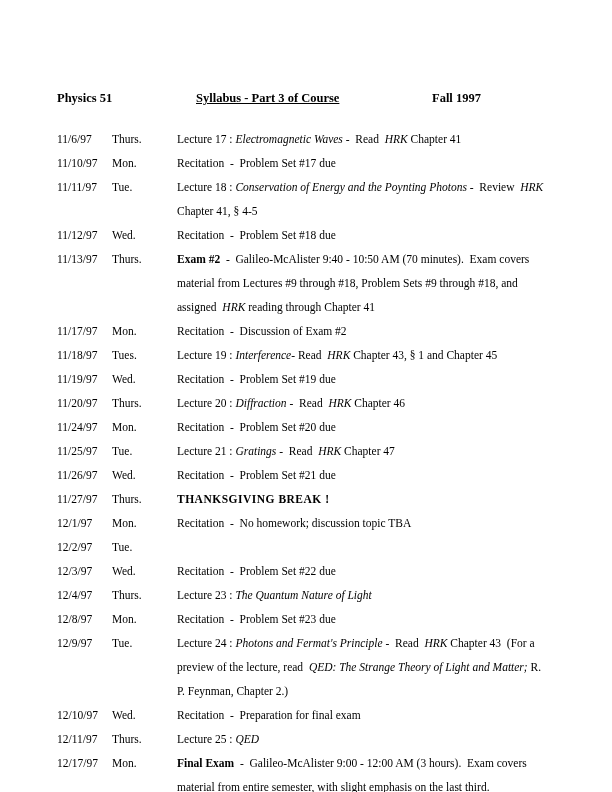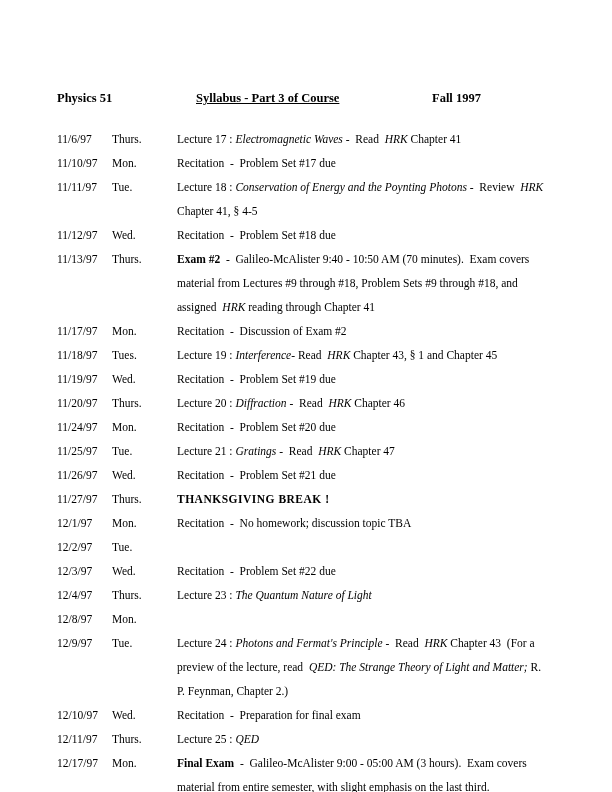--- a/index.html
+++ b/index.html
@@ -132,35 +132,36 @@
         <div class="cell desc-cell"><span>Recitation  -  Problem Set #22 due</span></div>
       </div>
       <div class="row">
         <div class="cell date-cell">12/4/97</div>
         <div class="cell day-cell">Thurs.</div>
         <div class="cell desc-cell"><span>Lecture 23 : </span><span class="it">The Quantum Nature of Light</span></div>
       </div>
       <div class="row">
         <div class="cell date-cell">12/8/97</div>
         <div class="cell day-cell">Mon.</div>
+        <div class="cell desc-cell"><span>Recitation  -  Problem Set #23 due</span></div>
       </div>
       <div class="row">
         <div class="cell date-cell">12/9/97</div>
         <div class="cell day-cell">Tue.</div>
         <div class="cell desc-cell"><span>Lecture 24 : </span><span class="it">Photons and Fermat's Principle</span><span> -  Read  </span><span class="it">HRK </span><span>Chapter 43  (For a</span><br><span>preview of the lecture, read  </span><span class="it">QED: The Strange Theory of Light and Matter;</span><span> R.</span><br><span>P. Feynman, Chapter 2.)</span></div>
       </div>
       <div class="row">
         <div class="cell date-cell">12/10/97</div>
         <div class="cell day-cell">Wed.</div>
         <div class="cell desc-cell"><span>Recitation  -  Preparation for final exam</span></div>
       </div>
       <div class="row">
         <div class="cell date-cell">12/11/97</div>
         <div class="cell day-cell">Thurs.</div>
         <div class="cell desc-cell"><span>Lecture 25 : </span><span class="it">QED</span></div>
       </div>
       <div class="row">
         <div class="cell date-cell">12/17/97</div>
         <div class="cell day-cell">Mon.</div>
-        <div class="cell desc-cell"><span class="bd">Final Exam</span><span>  -  Galileo-McAlister 9:00 - 05:00 AM (3 hours).  Exam covers</span><br><span>material from entire semester, with slight emphasis on the last third.</span></div>
+        <div class="cell desc-cell"><span class="bd">Final Exam</span><span>  -  Galileo-McAlister 9:00 - 12:00 AM (3 hours).  Exam covers</span><br><span>material from entire semester, with slight emphasis on the last third.</span></div>
       </div>
     </div>
 </div>
 
 </body></html>

